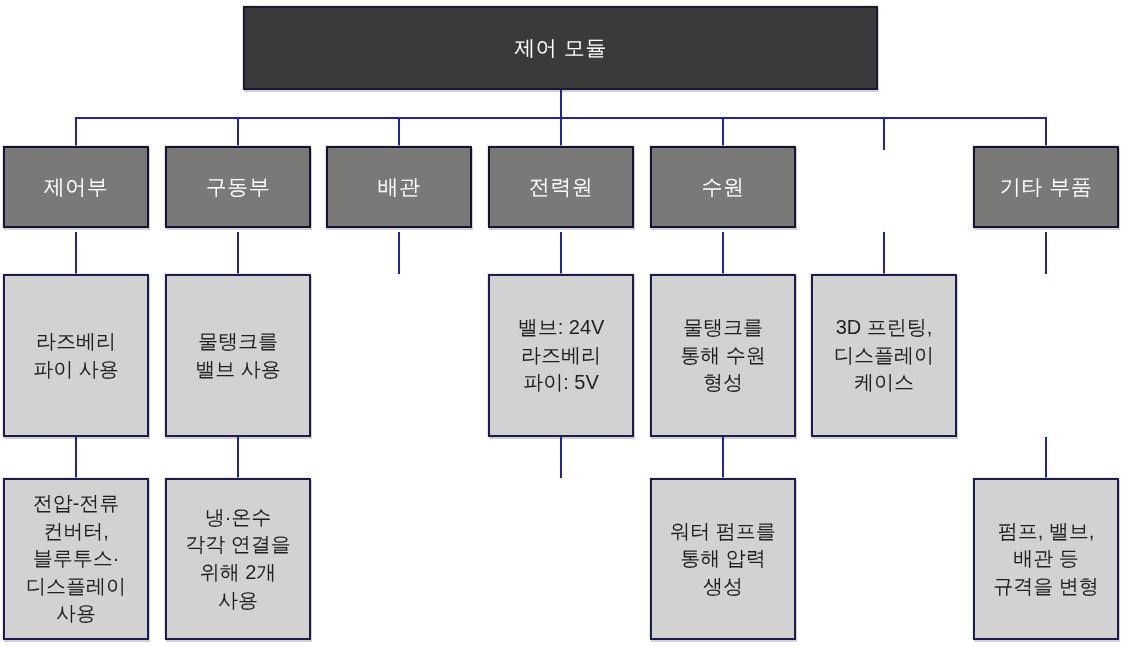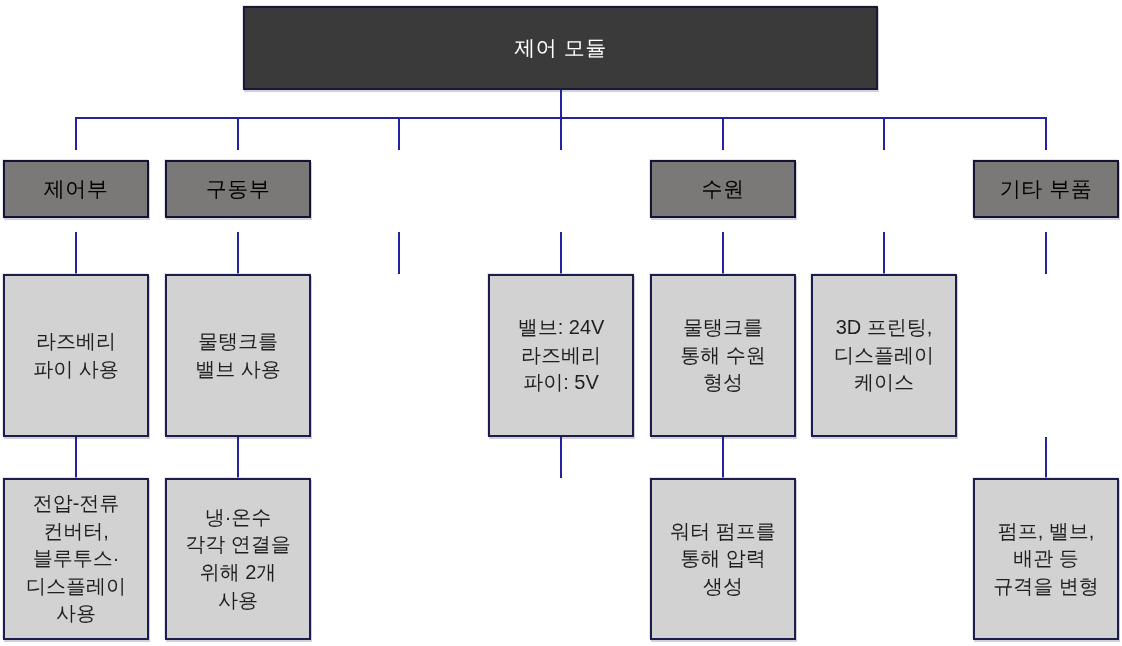--- a/index.html
+++ b/index.html
@@ -17,23 +17,23 @@
     text-align:center;
     white-space:pre-line;
     box-shadow:1px 2px 0 rgba(200,200,214,.85), -1px -1px 0 rgba(210,210,224,.6);
   }
   .root{
     left:243px;top:6px;width:635px;height:84px;
     background:#3a3a3a;border:2px solid #191936;
     color:#ffffff;font-size:21px;letter-spacing:.5px;
   }
   .l2{
-    top:160px;width:146px;height:58px;
+    top:146px;width:146px;height:82px;
     background:#7b7878;border:2px solid #141432;
-    color:#000000;font-size:21px;letter-spacing:.5px;
+    color:#ffffff;font-size:21px;letter-spacing:.5px;
   }
   .l3{
     top:274px;width:146px;height:163px;
     background:#d2d2d2;border:2px solid #1d1d4d;
     color:#1f1f1f;font-size:20px;line-height:1.38;
   }
   .l4{
     top:478px;width:146px;height:162px;
     background:#d2d2d2;border:2px solid #1d1d4d;
     color:#1f1f1f;font-size:20px;line-height:1.38;
@@ -61,20 +61,22 @@
   <div class="vline x1 drop1"></div>
   <div class="vline x2 drop1"></div>
   <div class="vline x3 drop1"></div>
   <div class="vline x4 drop1"></div>
   <div class="vline x5 drop1"></div>
   <div class="vline x6 drop1"></div>
   <div class="vline x7 drop1"></div>
 
   <div class="box l2 c1">제어부</div>
   <div class="box l2 c2">구동부</div>
+  <div class="box l2 c3">배관</div>
+  <div class="box l2 c4">전력원</div>
   <div class="box l2 c5">수원</div>
   <div class="box l2 c7">기타 부품</div>
 
   <div class="vline x1 drop2"></div>
   <div class="vline x2 drop2"></div>
   <div class="vline x3 drop2"></div>
   <div class="vline x4 drop2"></div>
   <div class="vline x5 drop2"></div>
   <div class="vline x6 drop2"></div>
   <div class="vline x7 drop2"></div>

